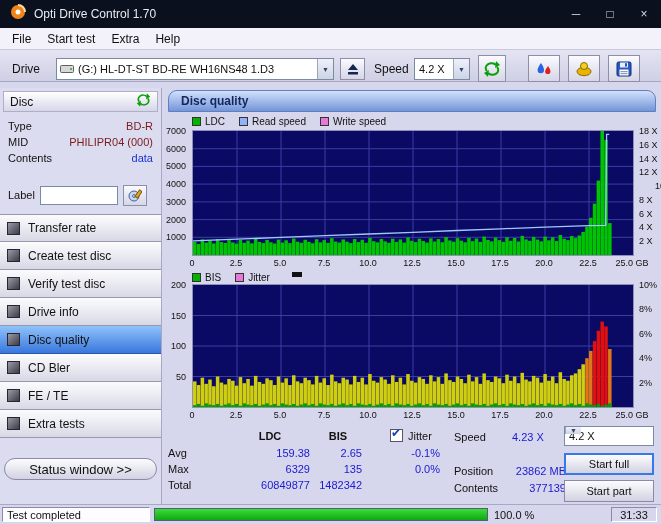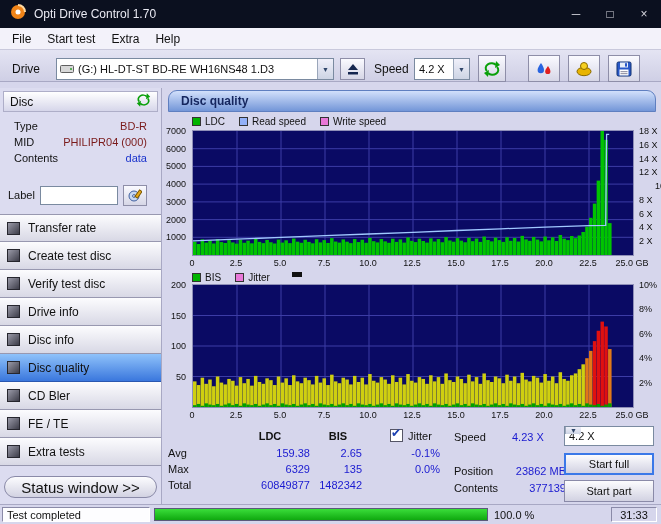--- a/index.html
+++ b/index.html
@@ -30,33 +30,33 @@
   .tb-btn.refresh { left: 478px; top: 5px; width: 28px; height: 27px; }
   .tb-btn.ico1 { left: 528px; top: 5px; width: 32px; height: 27px; }
   .tb-btn.ico2 { left: 568px; top: 5px; width: 32px; height: 27px; }
   .tb-btn.ico3 { left: 608px; top: 5px; width: 32px; height: 27px; }
 
   
   .content { position: absolute; top: 88px; left: 0; right: 0; bottom: 20px; }
   .sidebar { position: absolute; left: 0; top: 0; bottom: 0; width: 162px; background: #dcdcf0; border-right: 1px solid #a8a8c4; }
   .disc-header { position: absolute; top: 3px; left: 3px; right: 3px; height: 21px; background: linear-gradient(#ffffff,#d6d6ea); border: 1px solid #aeaec8; display: flex; align-items: center; justify-content: space-between; padding: 0 6px; font-size: 12px; color: #111; }
   #disc-info { position: absolute; top: 30px; left: 0; right: 0; }
-  .info-row { height: 16px; display: flex; align-items: center; padding: 0 14px; justify-content: space-between; }
+  .info-row { height: 16px; display: flex; align-items: center; padding: 0 8px; justify-content: space-between; }
   .il { font-size: 11px; color: #111; }
   .iv { font-size: 11px; }
   .label-row { position: absolute; top: 96px; left: 0; right: 0; height: 24px; }
   .label-input { position: absolute; left: 40px; top: 2px; width: 78px; height: 19px; border: 1px solid #7a8aa0; background: #fff; font-size: 11px; font-family: "Liberation Sans", sans-serif; }
   .label-row .il { position: absolute; left: 8px; top: 5px; }
   .label-btn { position: absolute; left: 123px; top: 1px; width: 24px; height: 21px; background: linear-gradient(#fafaff,#d6d6e6); border: 1px solid #8e8ea8; display: flex; align-items: center; justify-content: center; }
   #nav { position: absolute; top: 126px; left: 0; right: 0; }
   .nav-btn { height: 28px; display: flex; align-items: center; gap: 8px; padding-left: 7px; background: linear-gradient(#fcfcfe,#d8d8e5); border: 1px solid #9898b0; border-left: none; border-right: none; font-size: 12px; color: #111; cursor: default; }
   .nav-btn + .nav-btn { border-top: none; }
   .nav-btn.selected { background: linear-gradient(#8fc2fa,#3a77dd); border-color: #2a57b0; }
   .nav-icon { width: 13px; height: 13px; background: linear-gradient(135deg,#9a9aa8,#3c3c48); border: 1px solid #26262e; }
-  .status-btn { position: absolute; bottom: 6px; left: 4px; right: 4px; height: 22px; border-radius: 11px; background: linear-gradient(#fcfcfe,#d2d2e2); border: 1px solid #8a8aa8; font-size: 15px; color: #111; display: flex; align-items: center; justify-content: center; }
+  .status-btn { position: absolute; bottom: 24px; left: 4px; right: 4px; height: 22px; border-radius: 11px; background: linear-gradient(#fcfcfe,#d2d2e2); border: 1px solid #8a8aa8; font-size: 13px; color: #111; display: flex; align-items: center; justify-content: center; }
 
   
   .main { position: absolute; left: 162px; right: 0; top: 0; bottom: 0; background: #d6d6ec; }
   .panel-header { position: absolute; top: 2px; left: 6px; right: 5px; height: 22px; background: linear-gradient(#d2e0fb,#7396d8); border: 1px solid #5f7fc0; border-radius: 9px 9px 0 0; display: flex; align-items: center; padding-left: 12px; font-size: 12px; font-weight: bold; color: #15265e; }
   .legend { position: absolute; left: 30px; height: 13px; display: flex; align-items: center; gap: 14px; }
   .leg { display: flex; align-items: center; gap: 4px; font-size: 10px; color: #111; }
   .leg-sq { width: 9px; height: 9px; display: inline-block; border: 1px solid #333; }
   .legend-dash { position: absolute; left: 130px; top: 184px; width: 10px; height: 5px; background: #111; }
   .plot { position: absolute; left: 30px; width: 442px; background: #0a0a64; border: 1px solid #8f8fb8; }
   .plot svg { display: block; }
@@ -227,24 +227,20 @@
             <span class="nav-icon"></span>
             <span>Create test disc</span>
           </div>
           <div class="nav-btn">
             <span class="nav-icon"></span>
             <span>Verify test disc</span>
           </div>
           <div class="nav-btn">
             <span class="nav-icon"></span>
             <span>Drive info</span>
-          </div>
-          <div class="nav-btn">
-            <span class="nav-icon"></span>
-            <span>Disc info</span>
           </div>
           <div class="nav-btn selected">
             <span class="nav-icon"></span>
             <span>Disc quality</span>
           </div>
           <div class="nav-btn">
             <span class="nav-icon"></span>
             <span>CD Bler</span>
           </div>
           <div class="nav-btn">

